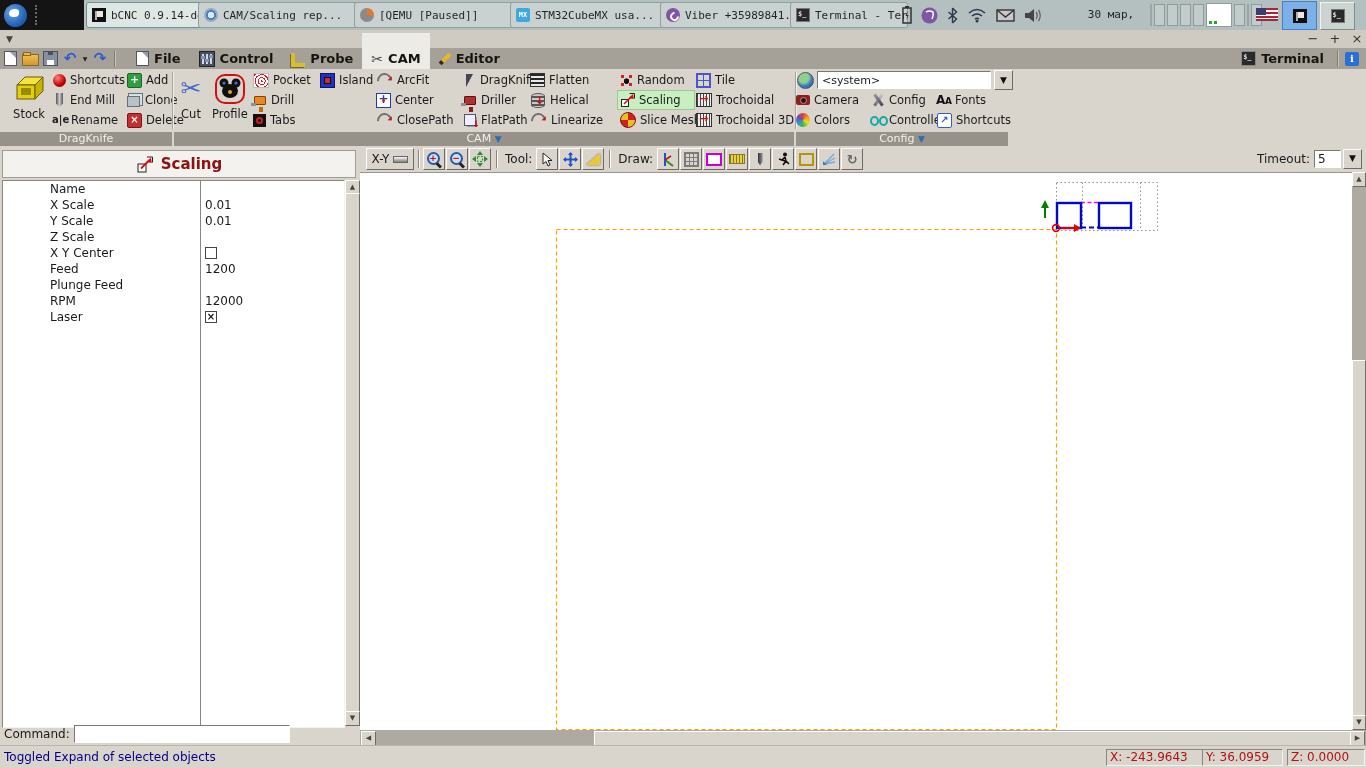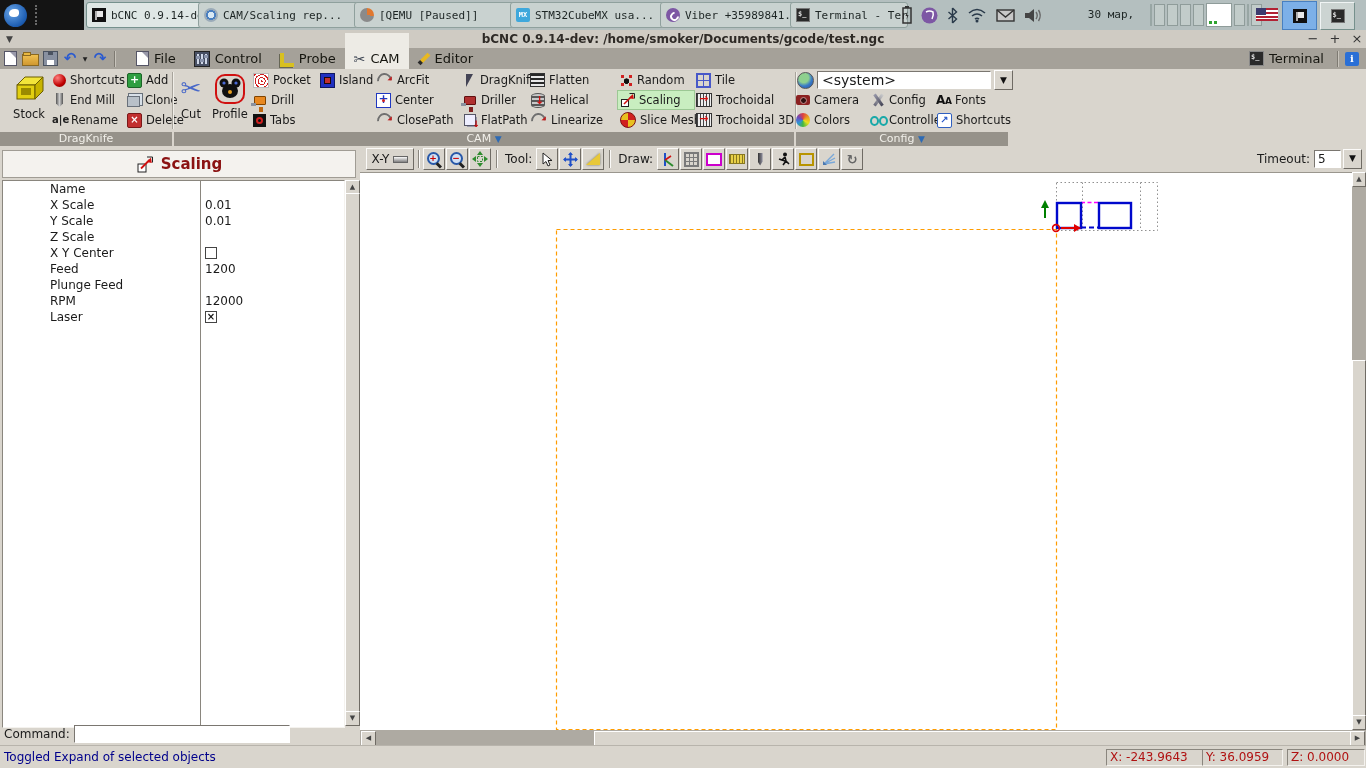--- a/index.html
+++ b/index.html
@@ -47,21 +47,21 @@
 
   
   .titlebar{position:absolute;left:0;top:30px;width:1366px;height:18px;background:#cfcbc3;border-bottom:1px solid #b4b0a8;}
   .tb-menu-arrow{position:absolute;left:6px;top:4px;font-size:9px;color:#444;line-height:10px;}
   .win-title{position:absolute;left:0;right:0;top:2px;text-align:center;font-weight:bold;font-size:12px;color:#2e2a26;}
   .winctl{position:absolute;top:1px;width:18px;height:16px;text-align:center;font-size:13px;color:#333;line-height:16px;}
 
   
   .tabrow{position:absolute;left:0;top:48px;width:1366px;height:21px;background:#a5a199;display:flex;align-items:center;}
   .qbtn{width:20px;height:19px;display:flex;align-items:center;justify-content:center;flex:none;}
-  .tab{display:flex;align-items:center;gap:5px;padding:12px 9px;height:28px;font-weight:normal;font-size:13px;color:#15150f;white-space:nowrap;}
+  .tab{display:flex;align-items:center;gap:5px;padding:12px 9px;height:28px;font-weight:bold;font-size:13px;color:#15150f;white-space:nowrap;}
   .tab.active{background:#edebe5;}
   .vline{width:1px;height:16px;background:#7e7a72;margin:0 4px;box-shadow:1px 0 0 #c8c4bc;}
 
   
   .i-page{width:11px;height:13px;background:#fff;border:1px solid #556;position:relative;}
   .i-page::before{content:"";position:absolute;right:0;top:0;border:3px solid #99a;border-left-color:transparent;border-bottom-color:transparent;}
   .i-folder{width:15px;height:10px;background:linear-gradient(#f0c050,#d09830);border:1px solid #8a6820;position:relative;margin-top:3px;}
   .i-folder::before{content:"";position:absolute;left:0;top:-3px;width:6px;height:2px;background:#e8b840;border:1px solid #8a6820;}
   .i-floppy{width:13px;height:13px;background:#8890a0;border:1px solid #4a5260;position:relative;}
   .i-floppy::before{content:"";position:absolute;left:3px;bottom:0;width:7px;height:5px;background:#fff;}
@@ -144,21 +144,21 @@
     background:conic-gradient(#e04040,#e8a020,#e8e020,#40b840,#3090d8,#7048b8,#e04040);}
   .i-controller{width:16px;height:11px;margin:2px 0;}
   .i-controller::before{content:"";position:absolute;left:0;top:1px;width:5px;height:6px;border:2px solid #18a8a8;border-radius:50%;}
   .i-controller::after{content:"";position:absolute;left:9px;top:1px;width:5px;height:6px;border:2px solid #18a8a8;border-radius:50%;}
   .i-shortcuts{width:13px;height:13px;margin:1px;background:#fff;border:1px solid #3060c0;border-radius:2px;
     color:#2858c8;font-weight:bold;font-size:10px;line-height:12px;text-align:center;}
   .i-shortcuts::before{content:"↗";}
   .i-globe{width:15px;height:15px;border-radius:50%;border:1px solid #555;
     background:radial-gradient(circle at 38% 32%,#8ed08e 0 35%,#3878c8 60%,#2858a0);}
   .rcombo{width:168px;height:16px;background:#fff;border:1px solid;border-color:#7a7670 #fff #fff #7a7670;
-    display:flex;align-items:center;padding-left:4px;font-size:14px;}
+    display:flex;align-items:center;padding-left:4px;font-size:11px;}
   .rcombobtn{width:17px;height:18px;background:#d9d5cd;border:1px solid;border-color:#fff #6f6b64 #6f6b64 #fff;
     display:flex;align-items:center;justify-content:center;font-size:9px;color:#111;}
 
   
   .gstrip{position:absolute;left:0;top:132px;width:1366px;height:14px;background:#d9d5cd;}
   .gseg{position:absolute;top:0;height:14px;background:#96928a;color:#f2f0ea;font-size:11px;line-height:14px;text-align:center;}
   .gseg .arr{color:#2d6ab4;font-size:9px;}
 
   
   .sidepanel{position:absolute;left:0;top:146px;width:360px;height:600px;background:#d9d5cd;}
@@ -300,21 +300,20 @@
     <div class="tb-launch-blue">
       <span class="tic tic-bcnc"></span>
     </div>
     <div class="tb-launch-gray">
       <span class="tic tic-terminal"></span>
     </div>
   </div>
 
   <div class="titlebar">
     <span class="tb-menu-arrow">▼</span>
-    <div class="win-title">bCNC 0.9.14-dev: /home/smoker/Documents/gcode/test.ngc</div>
     <span class="winctl" style="left:1304px;">−</span>
     <span class="winctl" style="left:1326px;">+</span>
     <span class="winctl" style="left:1348px;">×</span>
   </div>
 
   <div class="tabrow">
     <span class="qbtn">
         <span class="i-page"></span>
       </span>
     <span class="qbtn">

